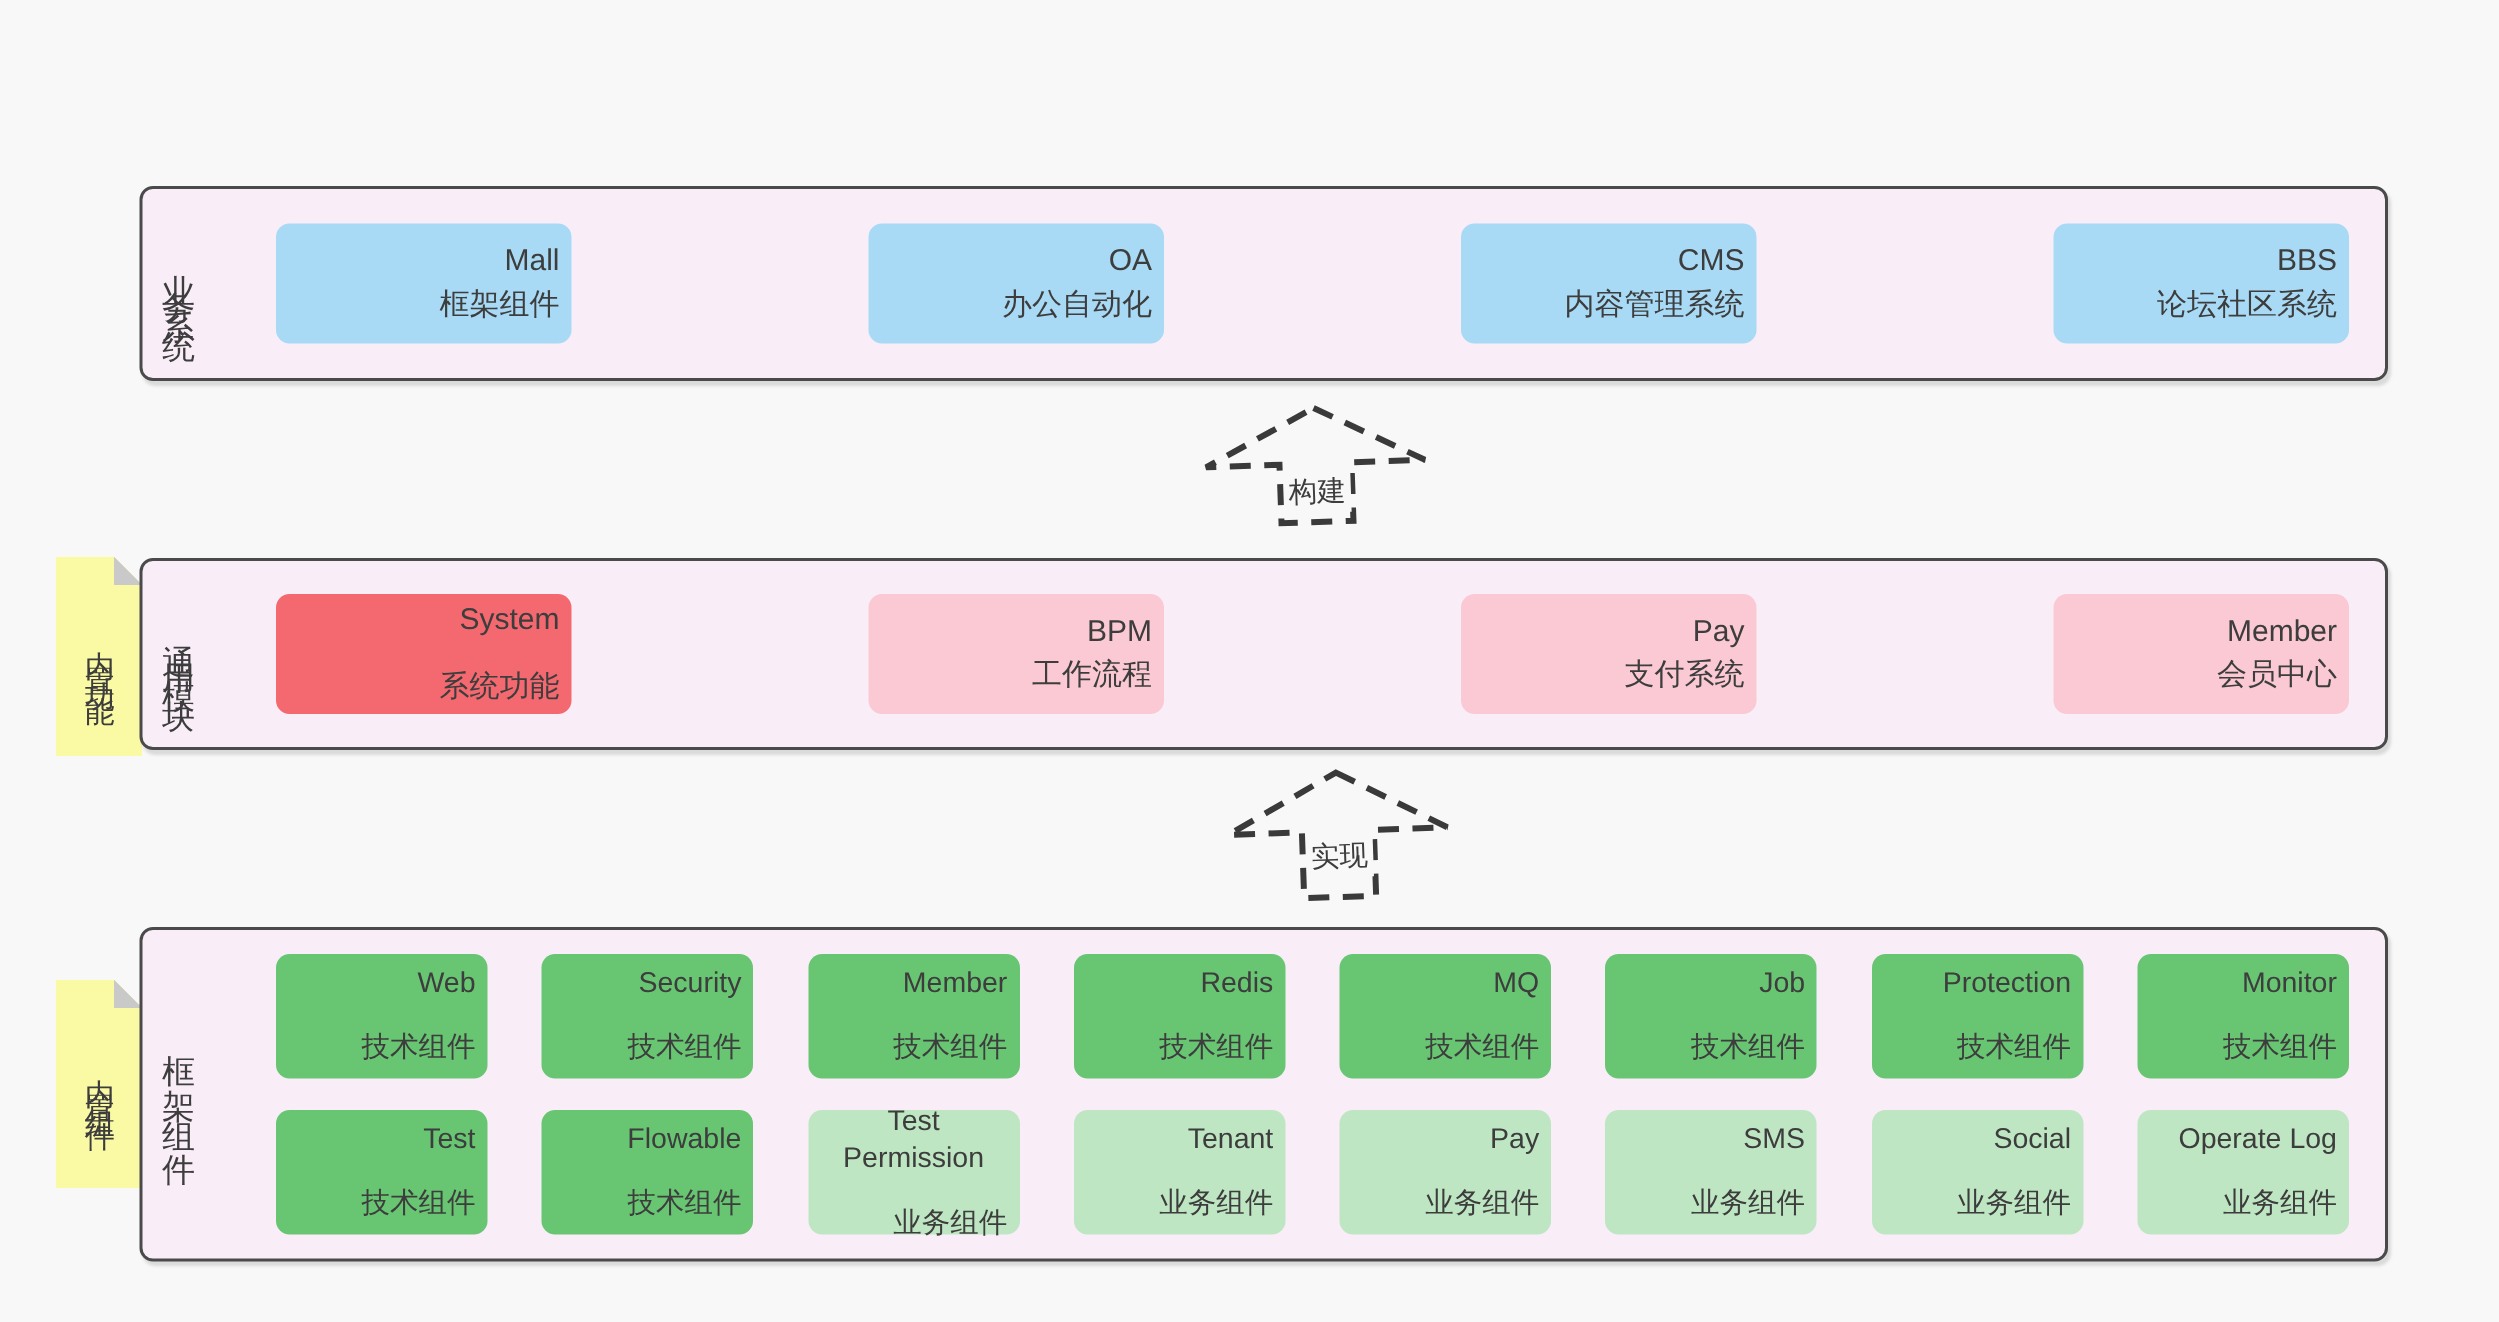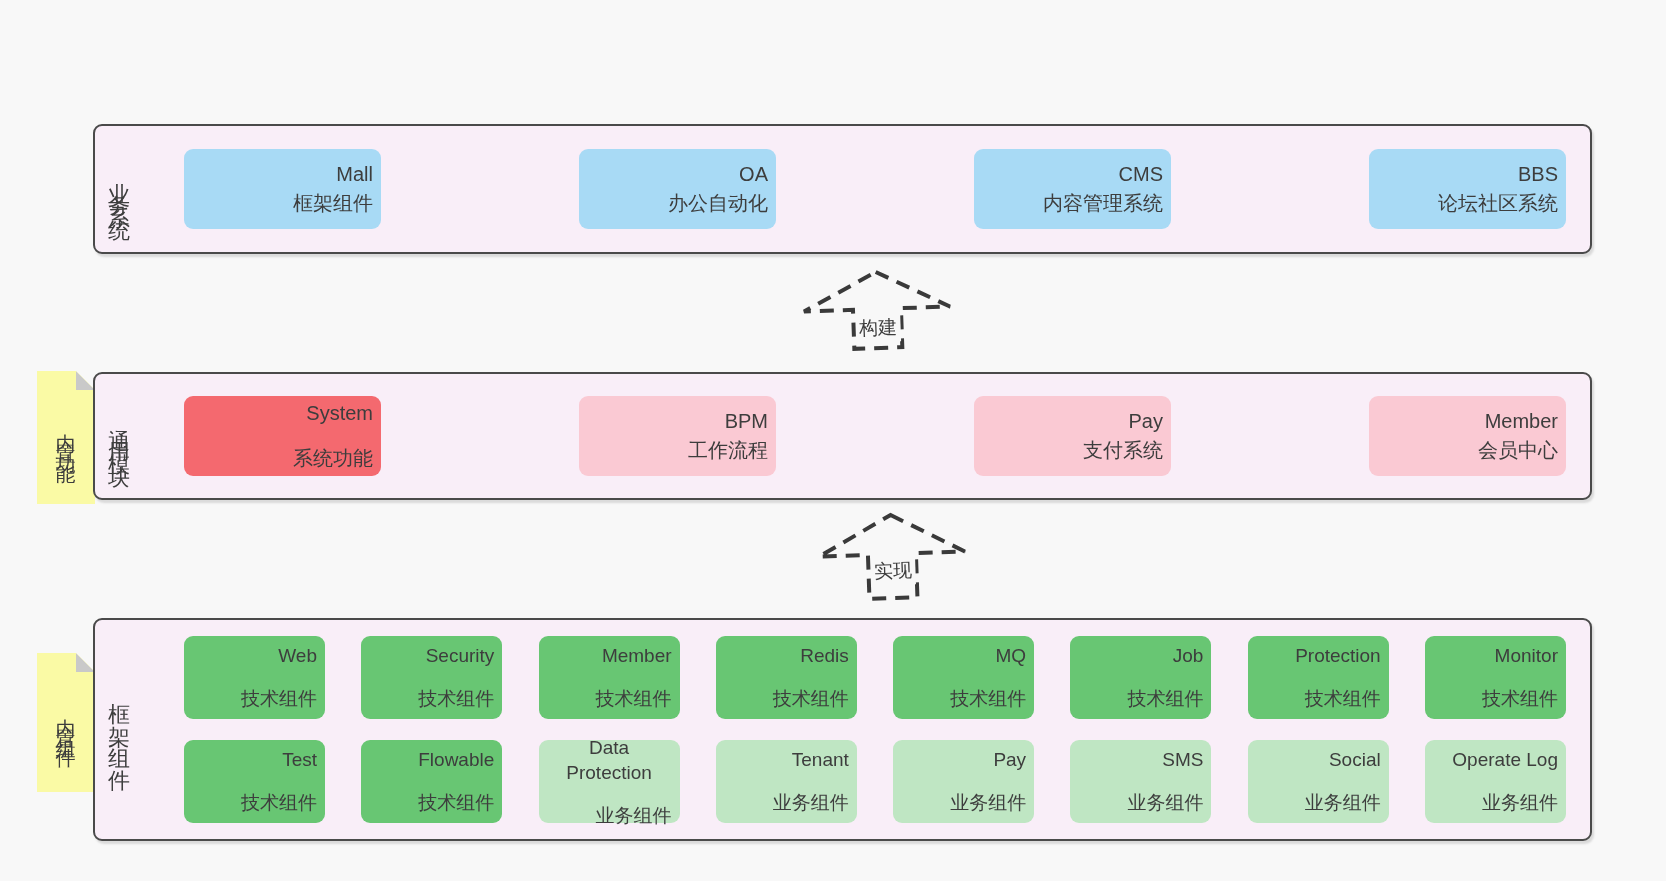--- a/index.html
+++ b/index.html
@@ -230,21 +230,21 @@
       <div class="row">
         <div class="box box-green green">
           <span>Test</span>
           <span>技术组件</span>
         </div>
         <div class="box box-green green">
           <span>Flowable</span>
           <span>技术组件</span>
         </div>
         <div class="box box-green green-light">
-          <span>Data Protection</span>
+          <span>Test Permission</span>
           <span>业务组件</span>
         </div>
         <div class="box box-green green-light">
           <span>Tenant</span>
           <span>业务组件</span>
         </div>
         <div class="box box-green green-light">
           <span>Pay</span>
           <span>业务组件</span>
         </div>

